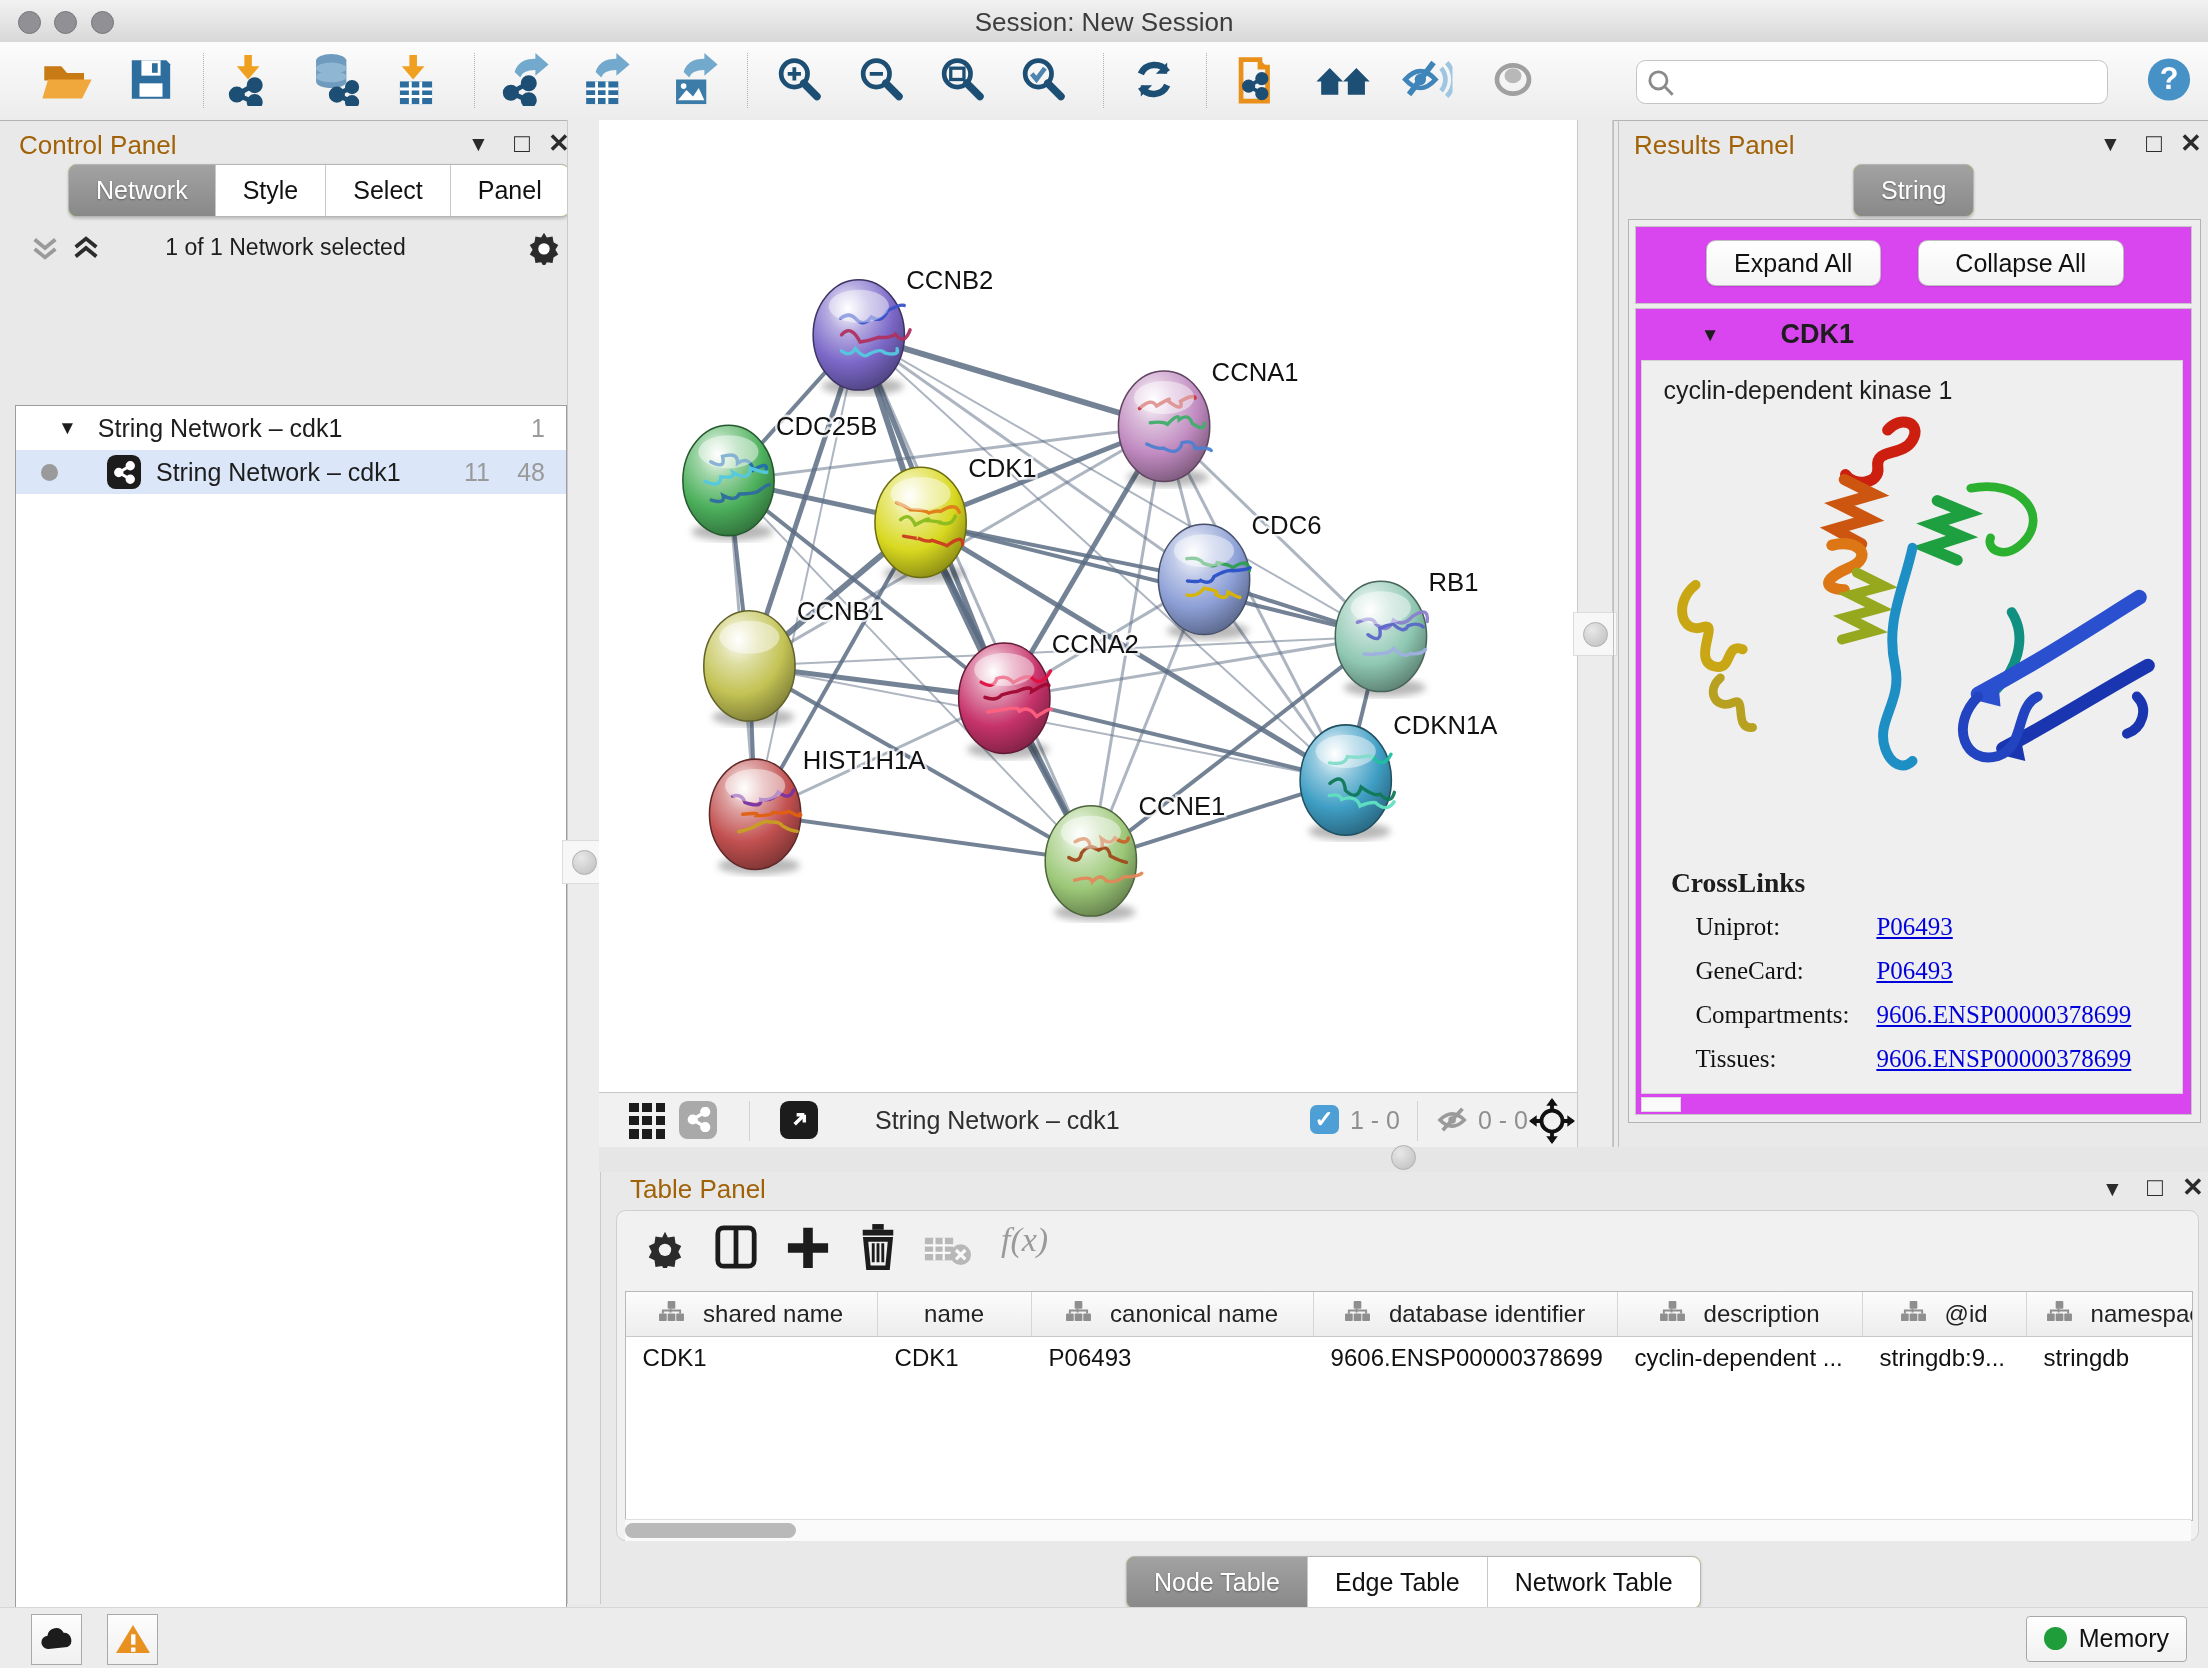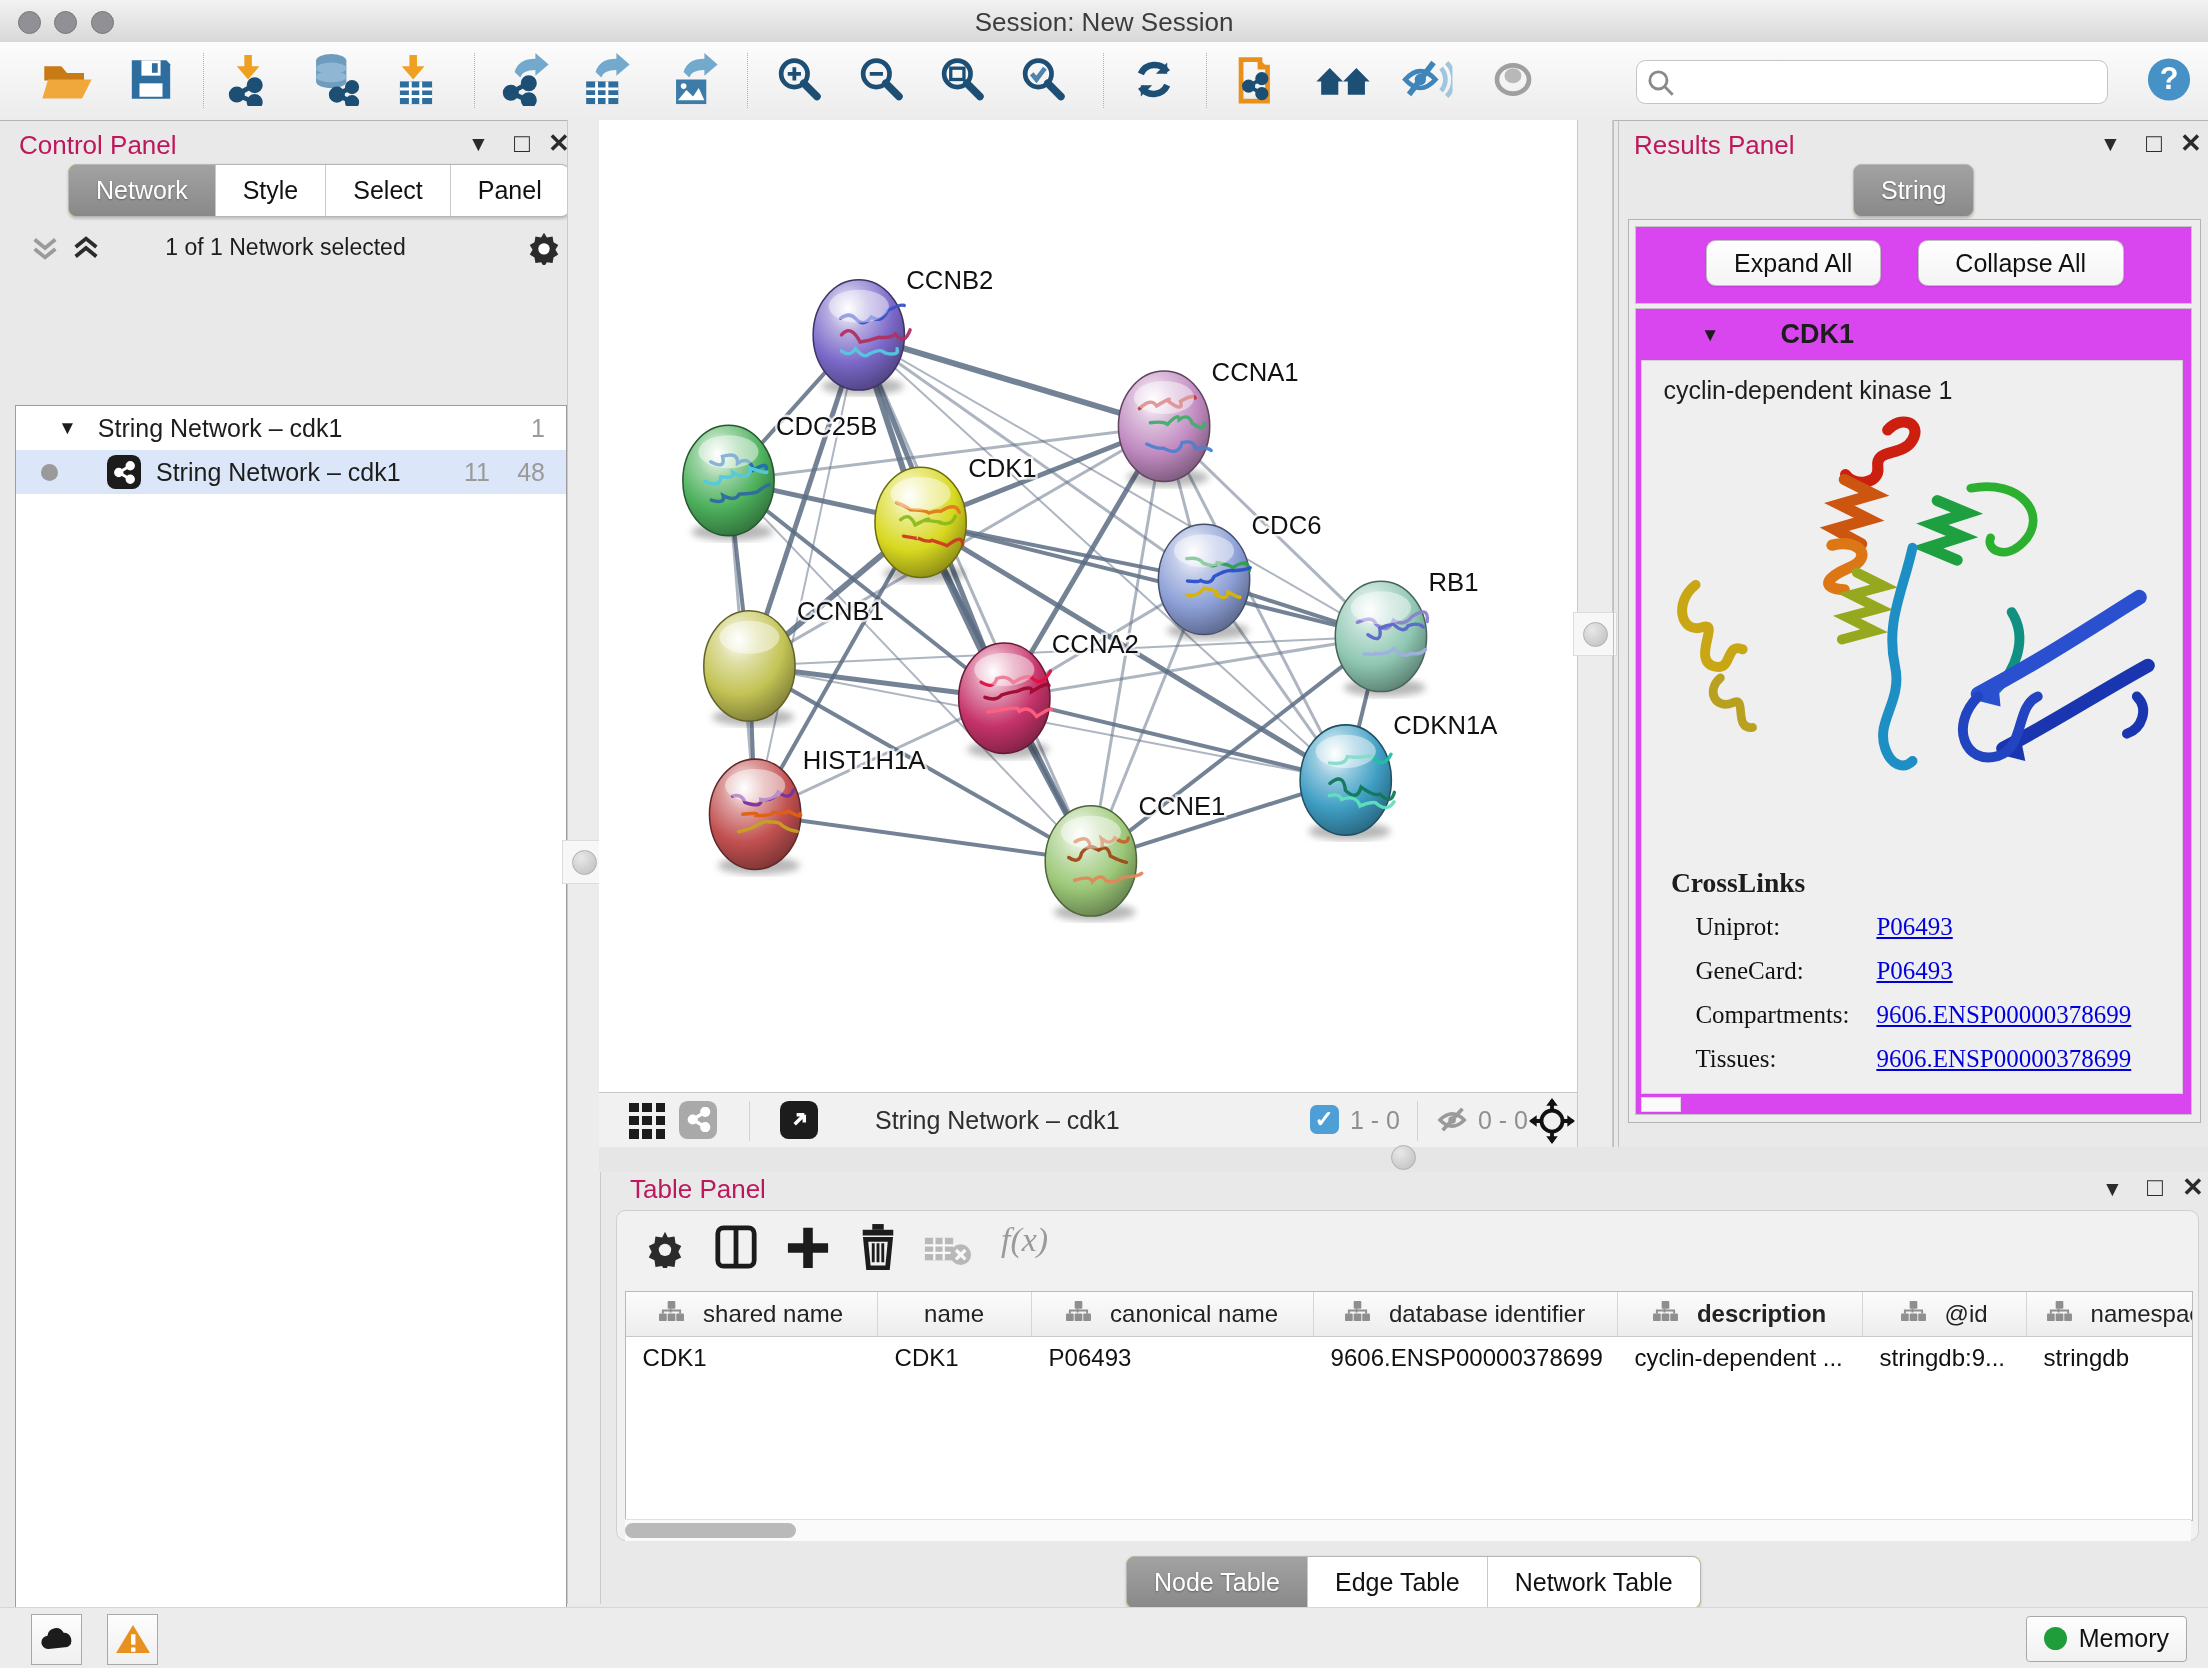--- a/index.html
+++ b/index.html
@@ -15,21 +15,21 @@
     font-weight:500;color:#3c3c3c;}
   
   .toolbar{left:0;top:42px;width:2208px;height:78px;
     background:linear-gradient(#fcfcfc,#ececec);border-bottom:1.9px solid #b4b4b4;}
   .tb{position:absolute;top:39px;transform:translate(-50%,-50%);cursor:default;}
   .tsep{position:absolute;top:11.4px;height:55px;border-left:1.9px dotted #b0b0b0;}
   .searchfield{position:absolute;left:1636px;top:18px;width:470px;height:42px;background:#fff;
     border:1.9px solid #c4c4c4;border-radius:9.5px;}
   .searchfield svg{position:absolute;left:9.5px;top:7.6px;}
   
-  .phead{font-size:26px;color:#be185d;}
+  .phead{font-size:26px;color:#a16207;}
   .pctl{position:absolute;font-size:26px;color:#2b2b2b;line-height:1;}
   .tabgroup{position:absolute;display:flex;border:1px solid #b6b6b6;border-radius:8.6px;
     overflow:hidden;background:#84cc16;box-shadow:0 1.9px 2.9px rgba(0,0,0,.18);height:51px;}
   .tab{padding:0 27px;line-height:51px;font-size:25px;color:#111;background:#fff;
     border-right:1px solid #c9c9c9;white-space:nowrap;}
   .tab:last-child{border-right:none;}
   .tab.sel{background:linear-gradient(#a2a2a2,#898989);color:#fff;text-shadow:0 1px 1.9px rgba(0,0,0,.35);}
   .btn{display:inline-block;background:linear-gradient(#ffffff,#f4f4f4);border:1.9px solid #c0c0c0;
     border-radius:9.5px;font-size:25px;color:#111;text-align:center;box-shadow:0 1px 1.9px rgba(0,0,0,.12);}
   .serif{font-family:"Liberation Serif",serif;}
@@ -750,21 +750,21 @@
                 <g fill="#8f8f8f">
                   <rect x="9" y="1" width="8" height="8" rx="1"></rect>
                   <rect x="0" y="14" width="8" height="8" rx="1"></rect>
                   <rect x="9" y="14" width="8" height="8" rx="1"></rect>
                   <rect x="18" y="14" width="8" height="8" rx="1"></rect>
                   <path d="M12,9 v4 M4,14 v-3 h18 v3 M13,11 h0" stroke="#8f8f8f" stroke-width="2" fill="none"></path>
                 </g>
               </svg></span>
             <span>database identifier</span>
           </div>
-          <div class="thcell" style="width: 245px; font-weight: bold;">
+          <div class="thcell" style="width: 245px;">
             <span><svg width="25" height="23" viewBox="0 0 26 24">
                 <g fill="#8f8f8f">
                   <rect x="9" y="1" width="8" height="8" rx="1"></rect>
                   <rect x="0" y="14" width="8" height="8" rx="1"></rect>
                   <rect x="9" y="14" width="8" height="8" rx="1"></rect>
                   <rect x="18" y="14" width="8" height="8" rx="1"></rect>
                   <path d="M12,9 v4 M4,14 v-3 h18 v3 M13,11 h0" stroke="#8f8f8f" stroke-width="2" fill="none"></path>
                 </g>
               </svg></span>
             <span>description</span>

